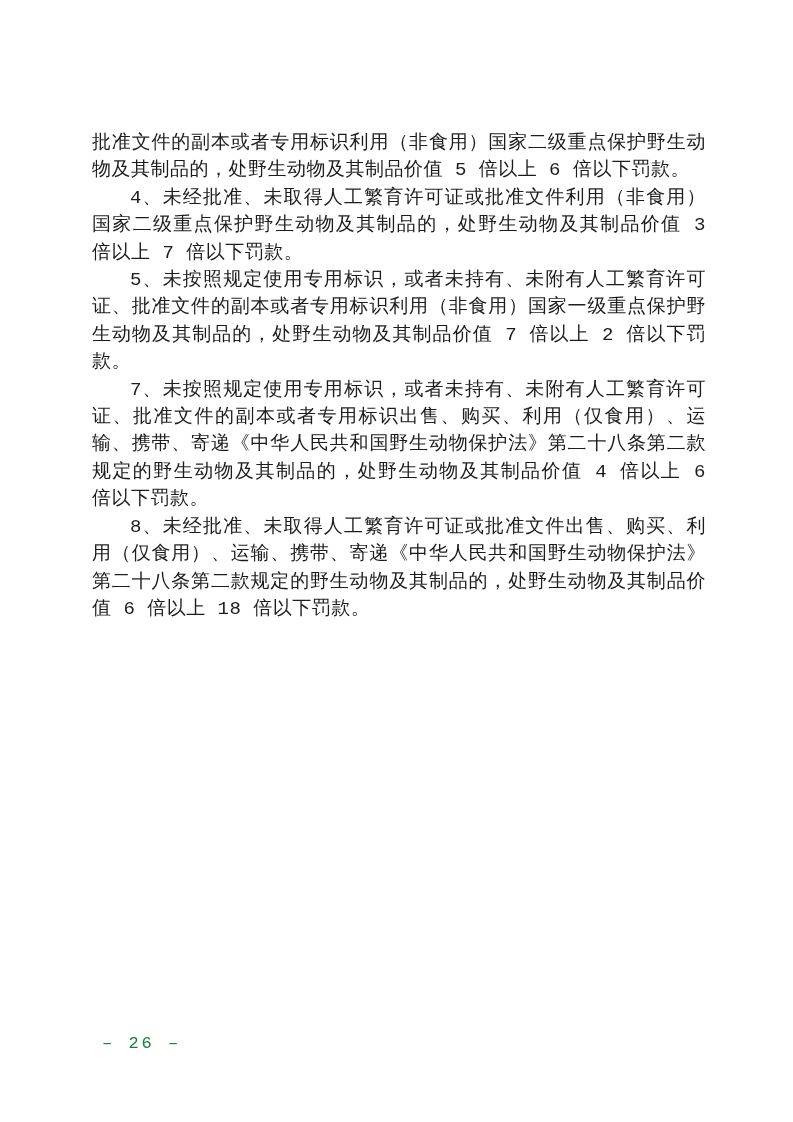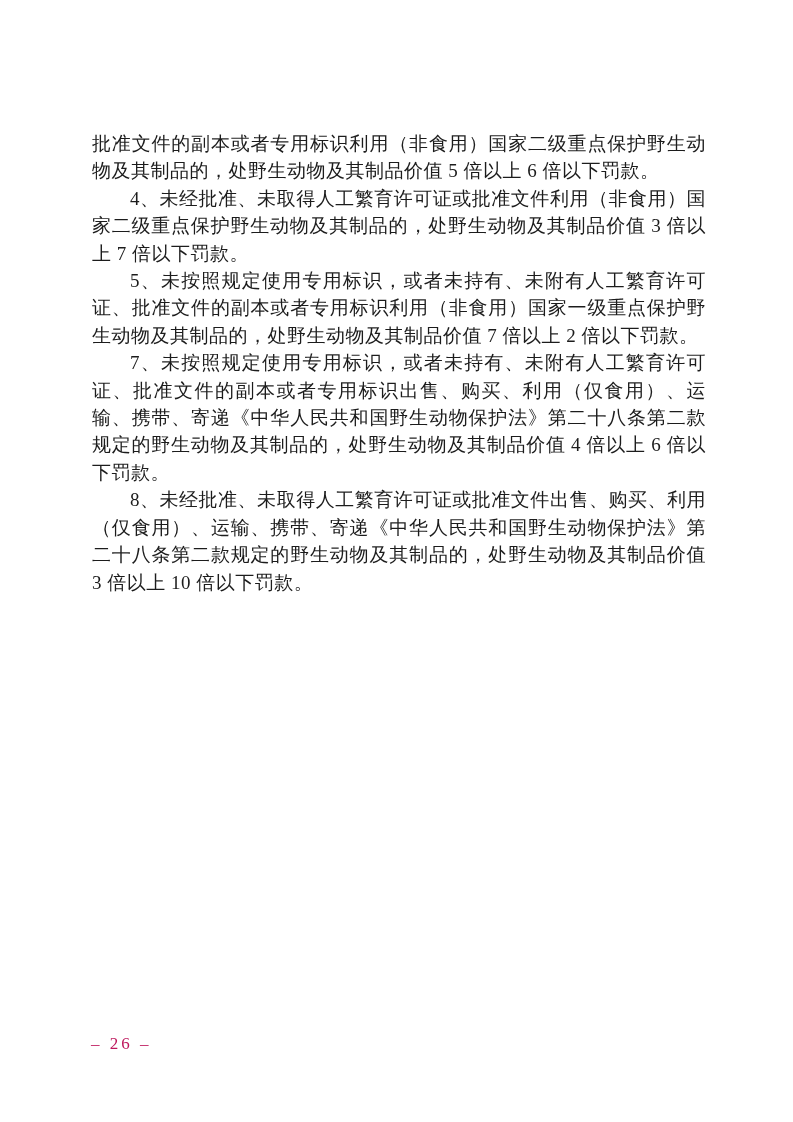--- a/index.html
+++ b/index.html
@@ -6,21 +6,21 @@
     margin: 0;
     padding: 0;
     background: #ffffff;
   }
   .page {
     position: relative;
     width: 793px;
     height: 1122px;
     background: #ffffff;
     overflow: hidden;
-    font-family: Liberation Serif, serif;
+    font-family: Liberation Mono, monospace;
     color: #1c1c1c;
   }
   .content {
     position: absolute;
     left: 92px;
     top: 130px;
     width: 614px;
     font-size: 19px;
     line-height: 27.4px;
     text-align: justify;
@@ -29,33 +29,33 @@
   .content p {
     margin: 0;
     padding: 0;
     text-indent: 2em;
   }
   .content p.continuation {
     text-indent: 0;
   }
   .footer {
     position: absolute;
-    left: 91px;
+    left: 102px;
     top: 1034px;
     font-size: 17px;
     letter-spacing: 3px;
-    color: #be185d;
+    color: #15803d;
     text-align: right;
   }
 </style>
 </head>
 <body>
 
 <div class="page">
   <div class="content">
     <p class="continuation">批准文件的副本或者专用标识利用（非食用）国家二级重点保护野生动物及其制品的，处野生动物及其制品价值 5 倍以上 6 倍以下罚款。</p>
     <p>4、未经批准、未取得人工繁育许可证或批准文件利用（非食用）国家二级重点保护野生动物及其制品的，处野生动物及其制品价值 3 倍以上 7 倍以下罚款。</p>
     <p>5、未按照规定使用专用标识，或者未持有、未附有人工繁育许可证、批准文件的副本或者专用标识利用（非食用）国家一级重点保护野生动物及其制品的，处野生动物及其制品价值 7 倍以上 2 倍以下罚款。</p>
     <p>7、未按照规定使用专用标识，或者未持有、未附有人工繁育许可证、批准文件的副本或者专用标识出售、购买、利用（仅食用）、运输、携带、寄递《中华人民共和国野生动物保护法》第二十八条第二款规定的野生动物及其制品的，处野生动物及其制品价值 4 倍以上 6 倍以下罚款。</p>
-    <p>8、未经批准、未取得人工繁育许可证或批准文件出售、购买、利用（仅食用）、运输、携带、寄递《中华人民共和国野生动物保护法》第二十八条第二款规定的野生动物及其制品的，处野生动物及其制品价值 3 倍以上 10 倍以下罚款。</p>
+    <p>8、未经批准、未取得人工繁育许可证或批准文件出售、购买、利用（仅食用）、运输、携带、寄递《中华人民共和国野生动物保护法》第二十八条第二款规定的野生动物及其制品的，处野生动物及其制品价值 6 倍以上 18 倍以下罚款。</p>
   </div>
   <div class="footer">– 26 –</div>
 </div>
 
 </body></html>

